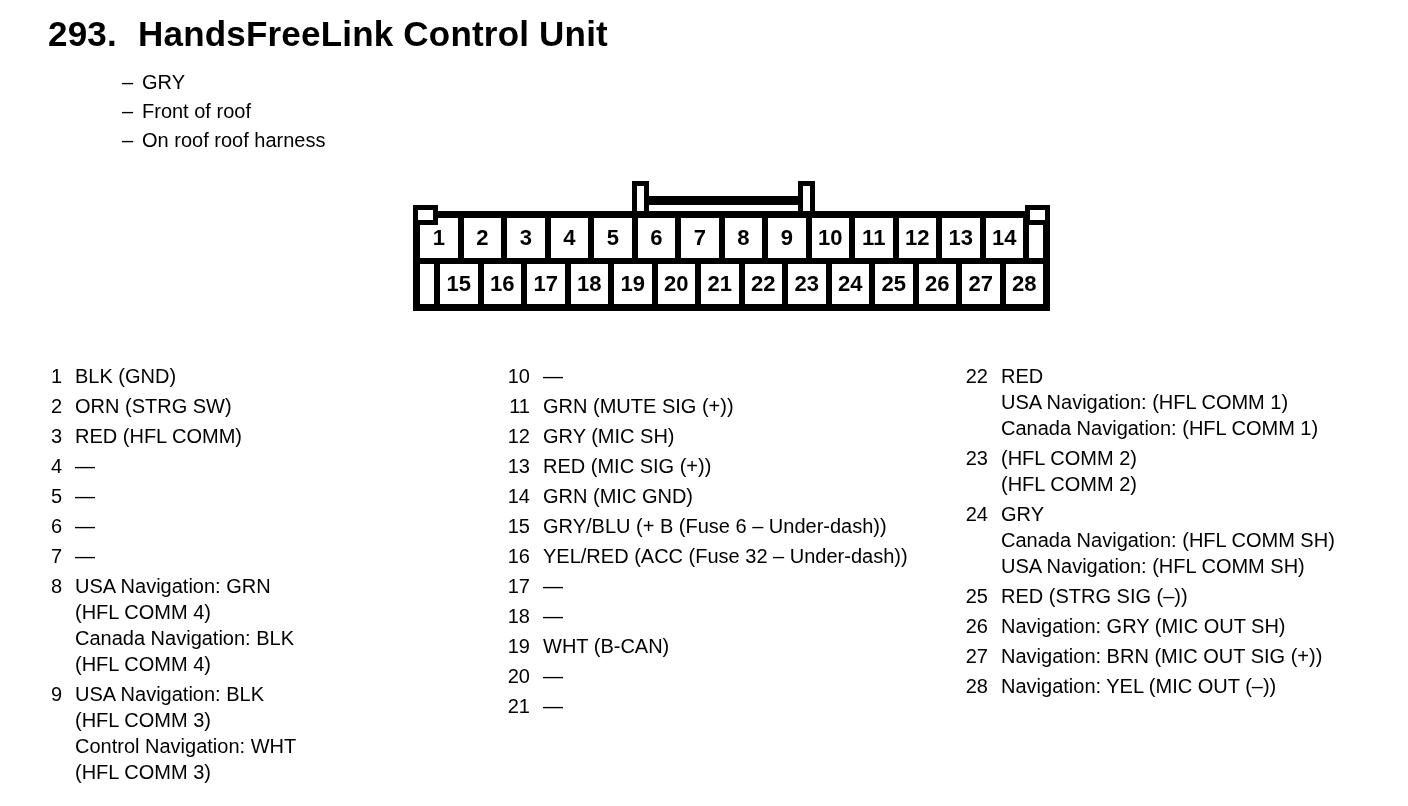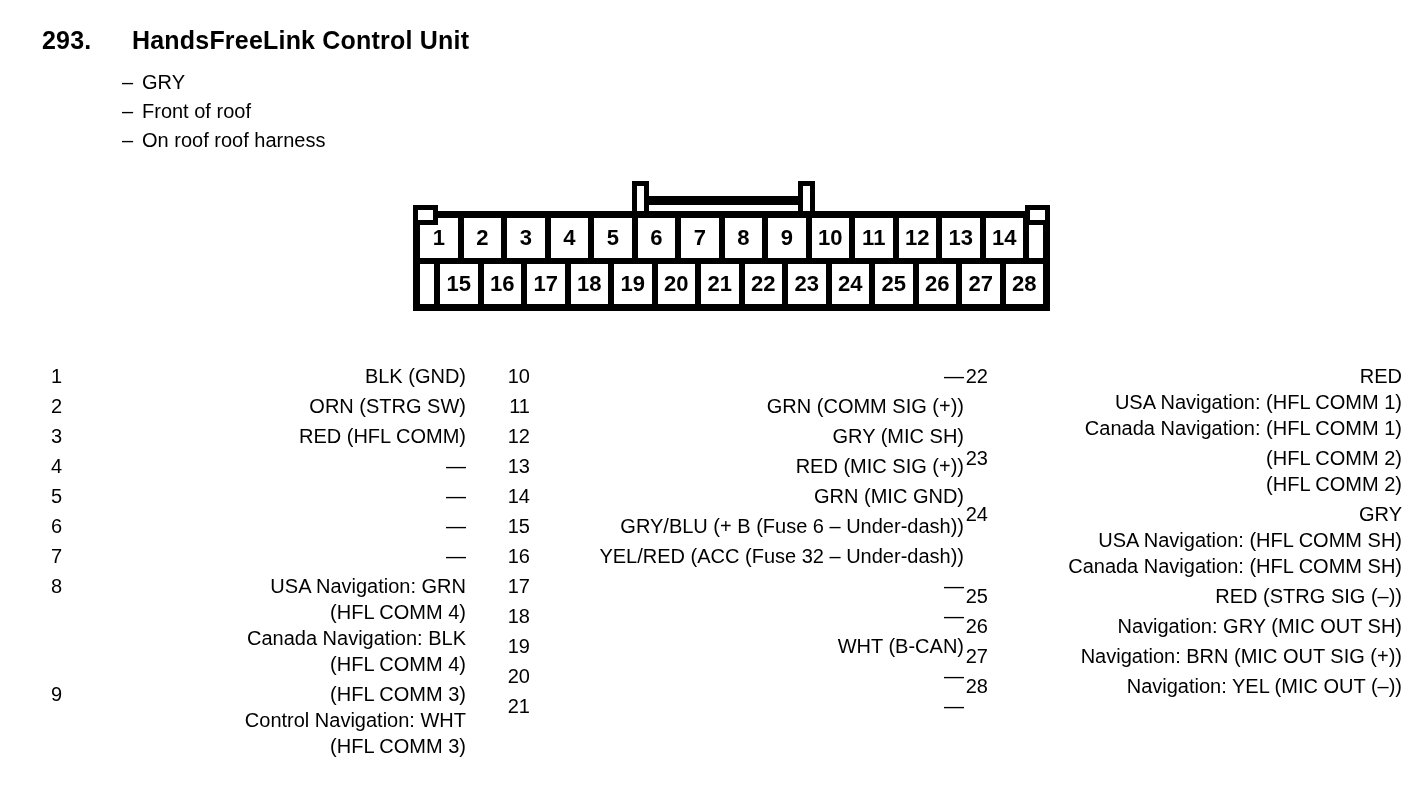--- a/index.html
+++ b/index.html
@@ -3,21 +3,21 @@
 <meta charset="utf-8">
 <style>
   * { margin:0; padding:0; box-sizing:border-box; }
   html,body { background:#ffffff; }
   .page {
     position:relative; width:1408px; height:806px; background:#ffffff;
     color:#000; font-family:"Liberation Sans","DejaVu Sans",sans-serif;
     overflow:hidden;
   }
   
-  .title { position:absolute; left:42px; top:14px; display:flex; font-weight:bold; font-size:25px; letter-spacing:0.2px;margin-top:12px; }
+  .title { position:absolute; left:48px; top:14px; display:flex; font-weight:bold; font-size:35px; letter-spacing:0.2px; }
   .title-num { width:90px; }
   
   .details { position:absolute; left:122px; top:68px; font-size:20px; line-height:29px; }
   .detail-line { display:flex; }
   .dash { width:20px; }
   
   .diagram { position:absolute; left:413px; top:181px; width:637px; height:131px; }
   .latch-post { position:absolute; top:0; width:17px; height:30px; background:#fff; border:5px solid #000; border-bottom:none; }
   .post-left { left:219px; }
   .post-right { left:385px; }
@@ -29,21 +29,21 @@
   .pin-row { flex:1; display:flex; gap:6px; }
   .pin-box { flex:1; background:#fff; display:flex; align-items:center; justify-content:center; font-size:22px; font-weight:bold; }
   .pin-slot { flex:0 0 14px; background:#fff; }
   
   .col { position:absolute; top:363px; font-size:20px; line-height:26px; }
   .col1 { left:36px;  width:430px; }
   .col2 { left:504px; width:460px; }
   .col3 { left:962px; width:440px; }
   .entry { display:flex; margin-bottom:4px; }
   .num { flex:0 0 26px; text-align:right; margin-right:13px; }
-  .lines { flex:1;text-align:right; }
+  .lines { flex:1; }
 </style>
 </head>
 <body>
 
 <div class="page">
 
   <div class="title">
     <span class="title-num">293.</span>
     <span class="title-text">HandsFreeLink Control Unit</span>
   </div>
@@ -155,37 +155,38 @@
         <div class="lines">
           <div class="line">USA Navigation: GRN</div>
           <div class="line">(HFL COMM 4)</div>
           <div class="line">Canada Navigation: BLK</div>
           <div class="line">(HFL COMM 4)</div>
         </div>
       </div>
       <div class="entry">
         <span class="num">9</span>
         <div class="lines">
+          <div class="line">USA Navigation: BLK</div>
           <div class="line">(HFL COMM 3)</div>
           <div class="line">Control Navigation: WHT</div>
           <div class="line">(HFL COMM 3)</div>
         </div>
       </div>
     </div>
   <div class="col col2">
       <div class="entry">
         <span class="num">10</span>
         <div class="lines">
           <div class="line">—</div>
         </div>
       </div>
       <div class="entry">
         <span class="num">11</span>
         <div class="lines">
-          <div class="line">GRN (COMM SIG (+))</div>
+          <div class="line">GRN (MUTE SIG (+))</div>
         </div>
       </div>
       <div class="entry">
         <span class="num">12</span>
         <div class="lines">
           <div class="line">GRY (MIC SH)</div>
         </div>
       </div>
       <div class="entry">
         <span class="num">13</span>
@@ -255,22 +256,22 @@
         <span class="num">23</span>
         <div class="lines">
           <div class="line">(HFL COMM 2)</div>
           <div class="line">(HFL COMM 2)</div>
         </div>
       </div>
       <div class="entry">
         <span class="num">24</span>
         <div class="lines">
           <div class="line">GRY</div>
+          <div class="line">Canada Navigation: (HFL COMM SH)</div>
           <div class="line">USA Navigation: (HFL COMM SH)</div>
-          <div class="line">Canada Navigation: (HFL COMM SH)</div>
         </div>
       </div>
       <div class="entry">
         <span class="num">25</span>
         <div class="lines">
           <div class="line">RED (STRG SIG (–))</div>
         </div>
       </div>
       <div class="entry">
         <span class="num">26</span>

